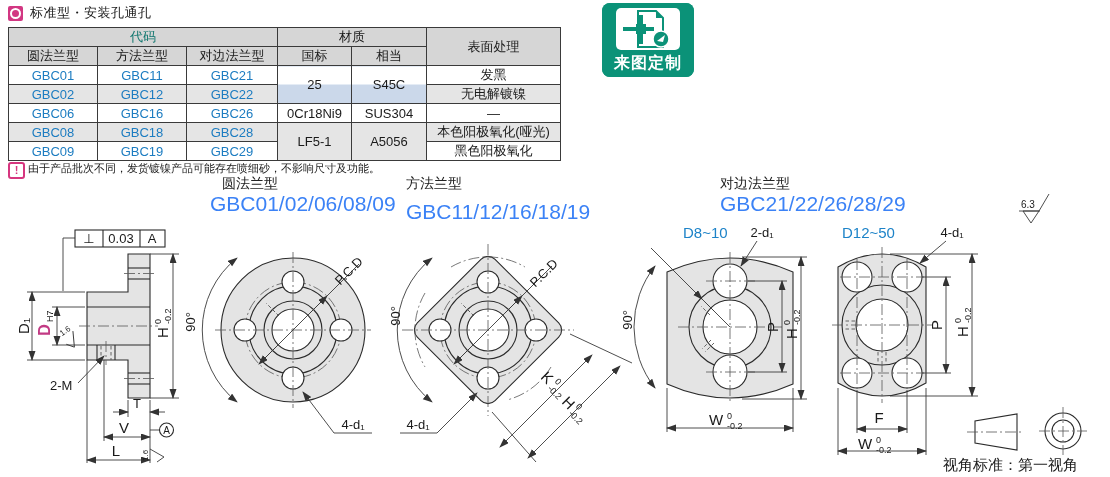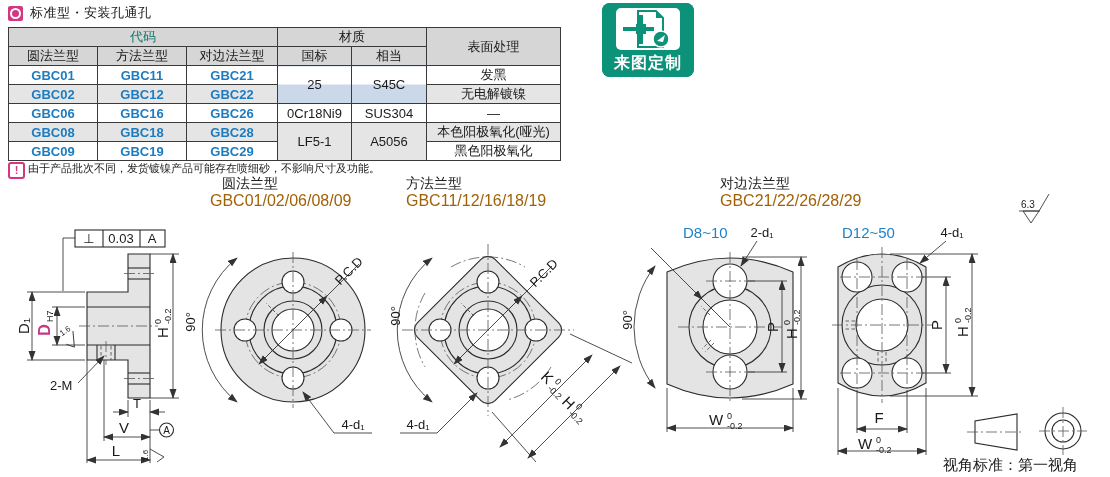--- a/index.html
+++ b/index.html
@@ -10,37 +10,37 @@
   .title-ico{left:8px;top:6px;width:15px;height:15px;background:#d23782;border-radius:2px;
              display:flex;align-items:center;justify-content:center}
   .title-ico .ring{width:7px;height:7px;border:2px solid #fff;border-radius:50%}
   .page-title{left:30px;top:4px;font-size:13px;letter-spacing:.5px}
   
   table{position:absolute;left:8px;top:27px;border-collapse:collapse;table-layout:fixed}
   td{border:1px solid #3a3a3a;text-align:center;height:18px;padding:0;font-size:13px;
      white-space:nowrap;overflow:hidden}
   td.hd{background:#d6d6d6}
   td.codehd{background:#d6d6d6;color:#0f766e}
-  td.code{color:#1c7cc1;font-weight:bold;font-size:13px}
+  td.code{color:#1c7cc1;font-weight:normal;font-size:13px}
   tr.stripe td{background:#e5e5e5}
   td.span-a{background:linear-gradient(to bottom,#fff 0 50%,#cbd8ea 50% 100%)}
   td.span-b{background:linear-gradient(to bottom,#cbd8ea 0 50%,#fff 50% 100%)}
   
   .badge{left:602px;top:3px;width:92px;height:74px;background:#0b9278;border-radius:8px;
          box-shadow:inset 0 0 0 2px #0b9278}
   .badge-box{position:absolute;left:14px;top:5px;width:64px;height:42px;background:#fff;border-radius:5px}
   .badge-label{position:absolute;left:0;right:0;top:50px;text-align:center;color:#fff;
                font-size:16px;font-weight:bold;letter-spacing:1px}
   
   .note-ico{left:8px;top:162px;width:13px;height:13px;border:2px solid #d6367f;border-radius:3px;
             color:#d6367f;font-weight:bold;font-size:11px;line-height:13px;text-align:center}
   .note-text{left:28px;top:161px;font-size:11px}
   
   .sec-label{font-size:14px;color:#222}
-  .sec-codes{font-size:16px;color:#a16207}
+  .sec-codes{font-size:21px;color:#3b82f6}
   svg text{font-family:"Liberation Sans","DejaVu Sans",sans-serif;fill:#1a1a1a}
   .ol{fill:#e4e4e4;stroke:#2b2b2b;stroke-width:1.1}
   .wfill{fill:#fff;stroke:#2b2b2b;stroke-width:1.1}
   .ln{fill:none;stroke:#2b2b2b;stroke-width:1.1}
   .dim{fill:none;stroke:#3a3a3a;stroke-width:.9}
   .cl{fill:none;stroke:#555;stroke-width:.8;stroke-dasharray:11 3 2 3}
   .hdash{fill:none;stroke:#555;stroke-width:.9;stroke-dasharray:3.5 2.5}
   .dt{font-size:13px}.bigt{font-size:15px}.subt{font-size:9px}
   .bluet{font-size:15px;fill:#1d83c8}
 </style>
@@ -127,21 +127,21 @@
   </div>
   <div class="badge-label">来图定制</div>
 </div>
 
 <div class="abs note-ico">!</div>
 <div class="abs note-text">由于产品批次不同，发货镀镍产品可能存在喷细砂，不影响尺寸及功能。</div>
 
 <div class="abs sec-label" style="left:222px;top:175px">圆法兰型</div>
 <div class="abs sec-codes" style="left:210px;top:192px">GBC01/02/06/08/09</div>
 <div class="abs sec-label" style="left:406px;top:175px">方法兰型</div>
-<div class="abs sec-codes" style="left:406px;top:192px">GBC11/12/16/18/19</div>
+<div class="abs sec-codes" style="left:406px;top:200px">GBC11/12/16/18/19</div>
 <div class="abs sec-label" style="left:720px;top:175px">对边法兰型</div>
 <div class="abs sec-codes" style="left:720px;top:192px">GBC21/22/26/28/29</div>
 
 <svg class="abs" style="left:0;top:190px" width="1110" height="287" viewBox="0 190 1110 287">
   <defs>
     <marker id="ae" markerWidth="10" markerHeight="8" refX="9" refY="3.5" orient="auto-start-reverse" markerUnits="userSpaceOnUse">
       <path d="M0,0 L10,3.5 L0,7 Z" fill="#333"></path>
     </marker>
   </defs>
 

